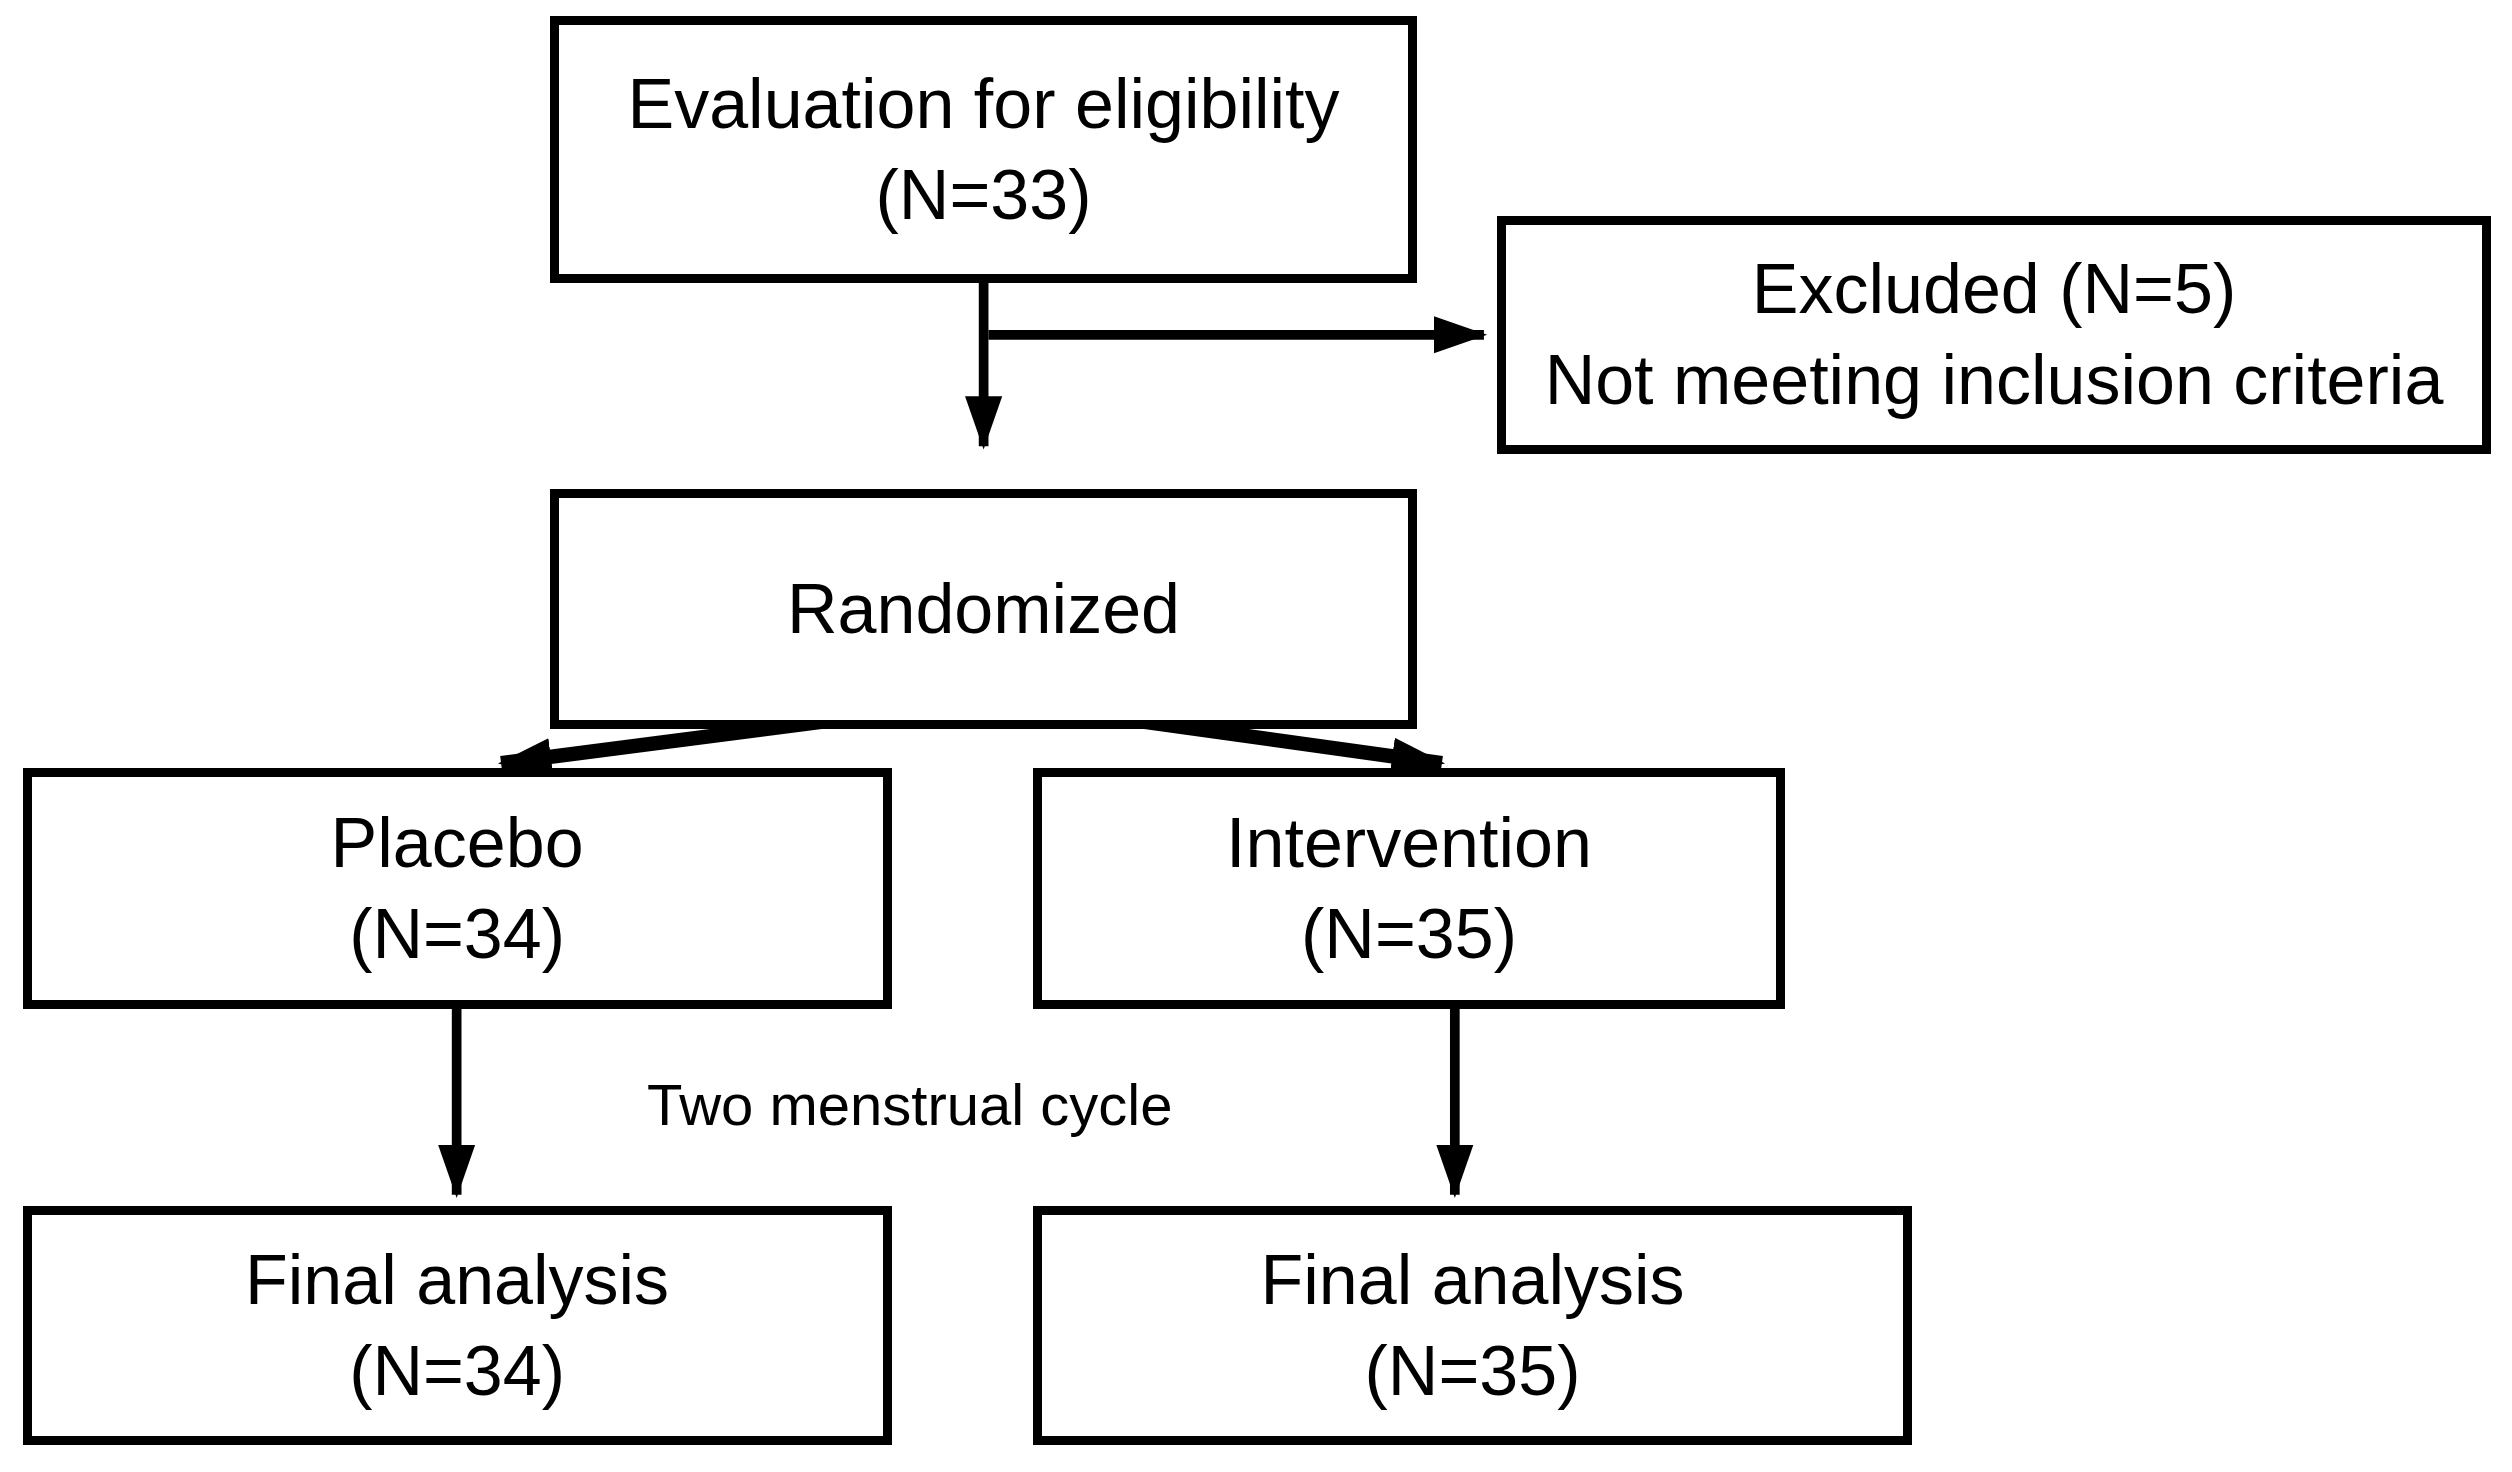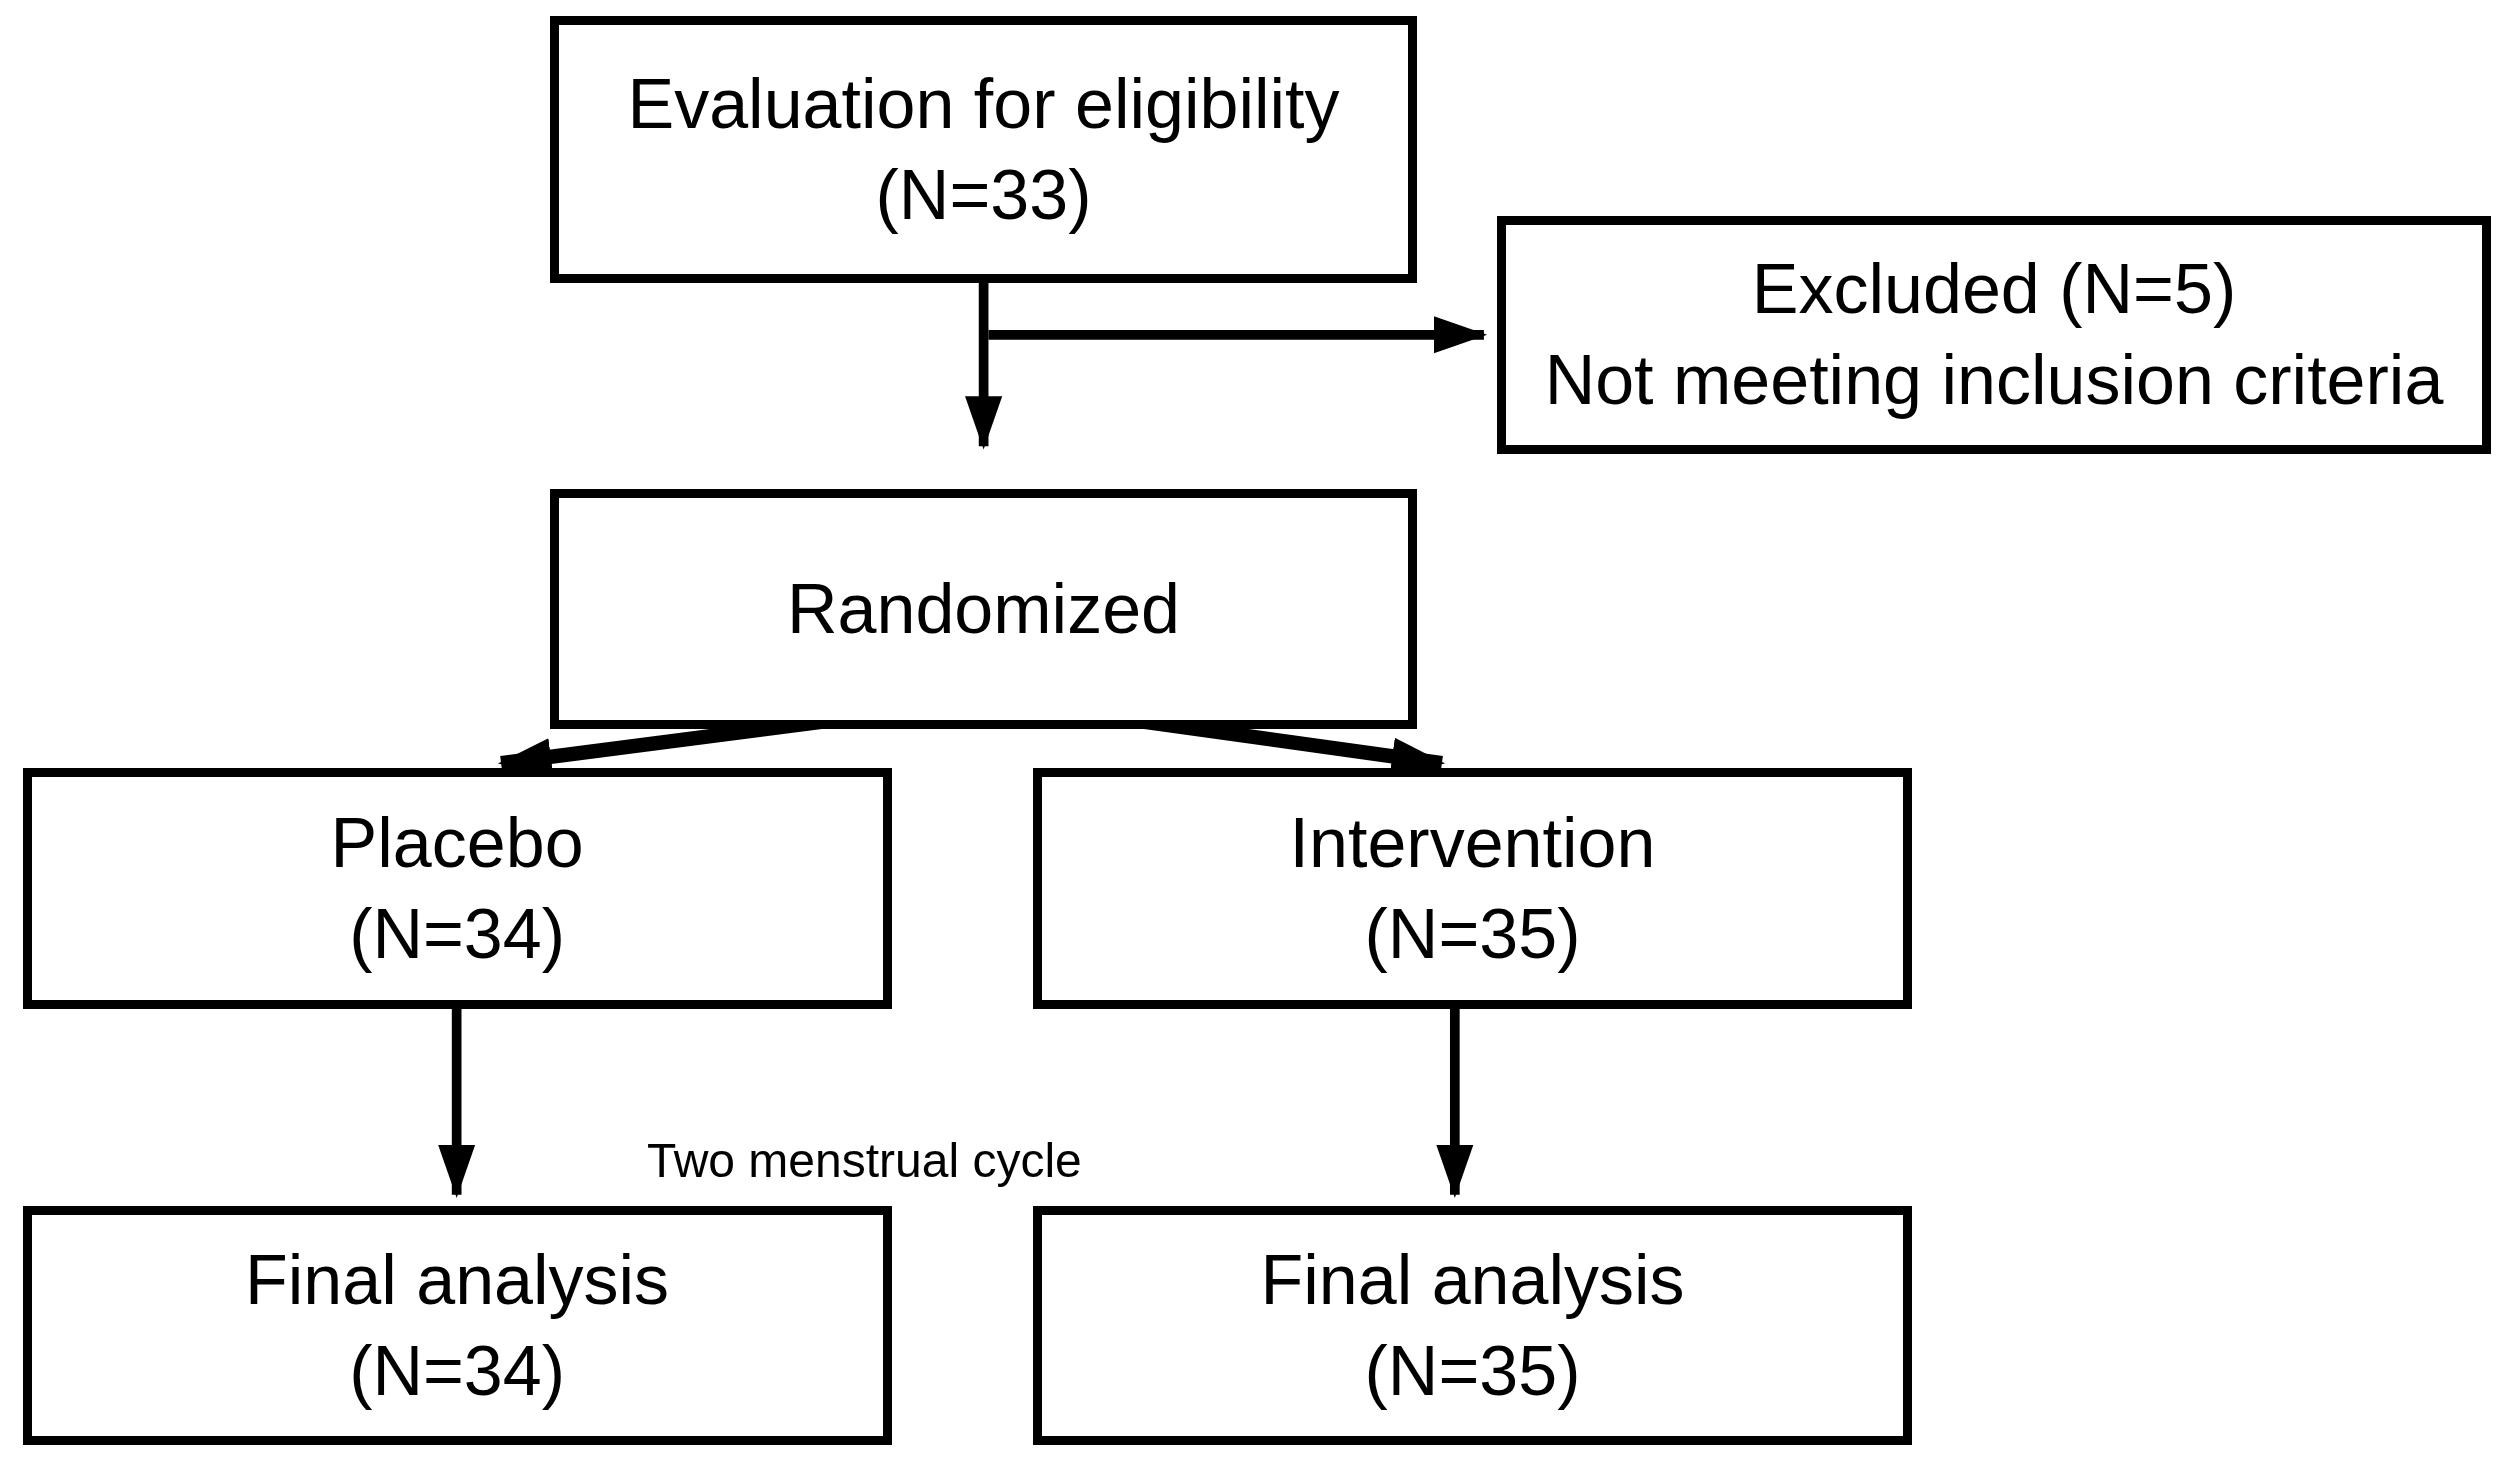--- a/index.html
+++ b/index.html
@@ -37,29 +37,29 @@
     line-height: 91px;
     white-space: nowrap;
   }
   .node .ln { display: block; }
 
   
   .n-eligibility        { left: 550px;  top: 16px;   width: 867px; height: 267px; }
   .n-excluded           { left: 1497px; top: 216px;  width: 994px; height: 238px; }
   .n-randomized         { left: 550px;  top: 457px;  width: 867px; height: 240px; margin-top: 32px; }
   .n-placebo            { left: 22.6px;   top: 768px;  width: 869px; height: 241px; text-align: right; }
-  .n-intervention       { left: 1033px; top: 768px;  width: 879px; height: 241px; }
+  .n-intervention       { left: 1033px; top: 768px;  width: 752px; height: 241px; }
   .n-final-placebo      { left: 22.6px;   top: 1206px; width: 869px; height: 239px; }
   .n-final-intervention { left: 1033px; top: 1206px; width: 879px; height: 239px; }
 
   .annotation {
     position: absolute;
     left: 647px;
-    top: 1115px;
-    font-size: 48px;
+    top: 1059px;
+    font-size: 58px;
     line-height: 91px;
     white-space: nowrap;
     text-align: center;
   }
 </style>
 </head>
 <body>
 
 <div class="canvas">
 

